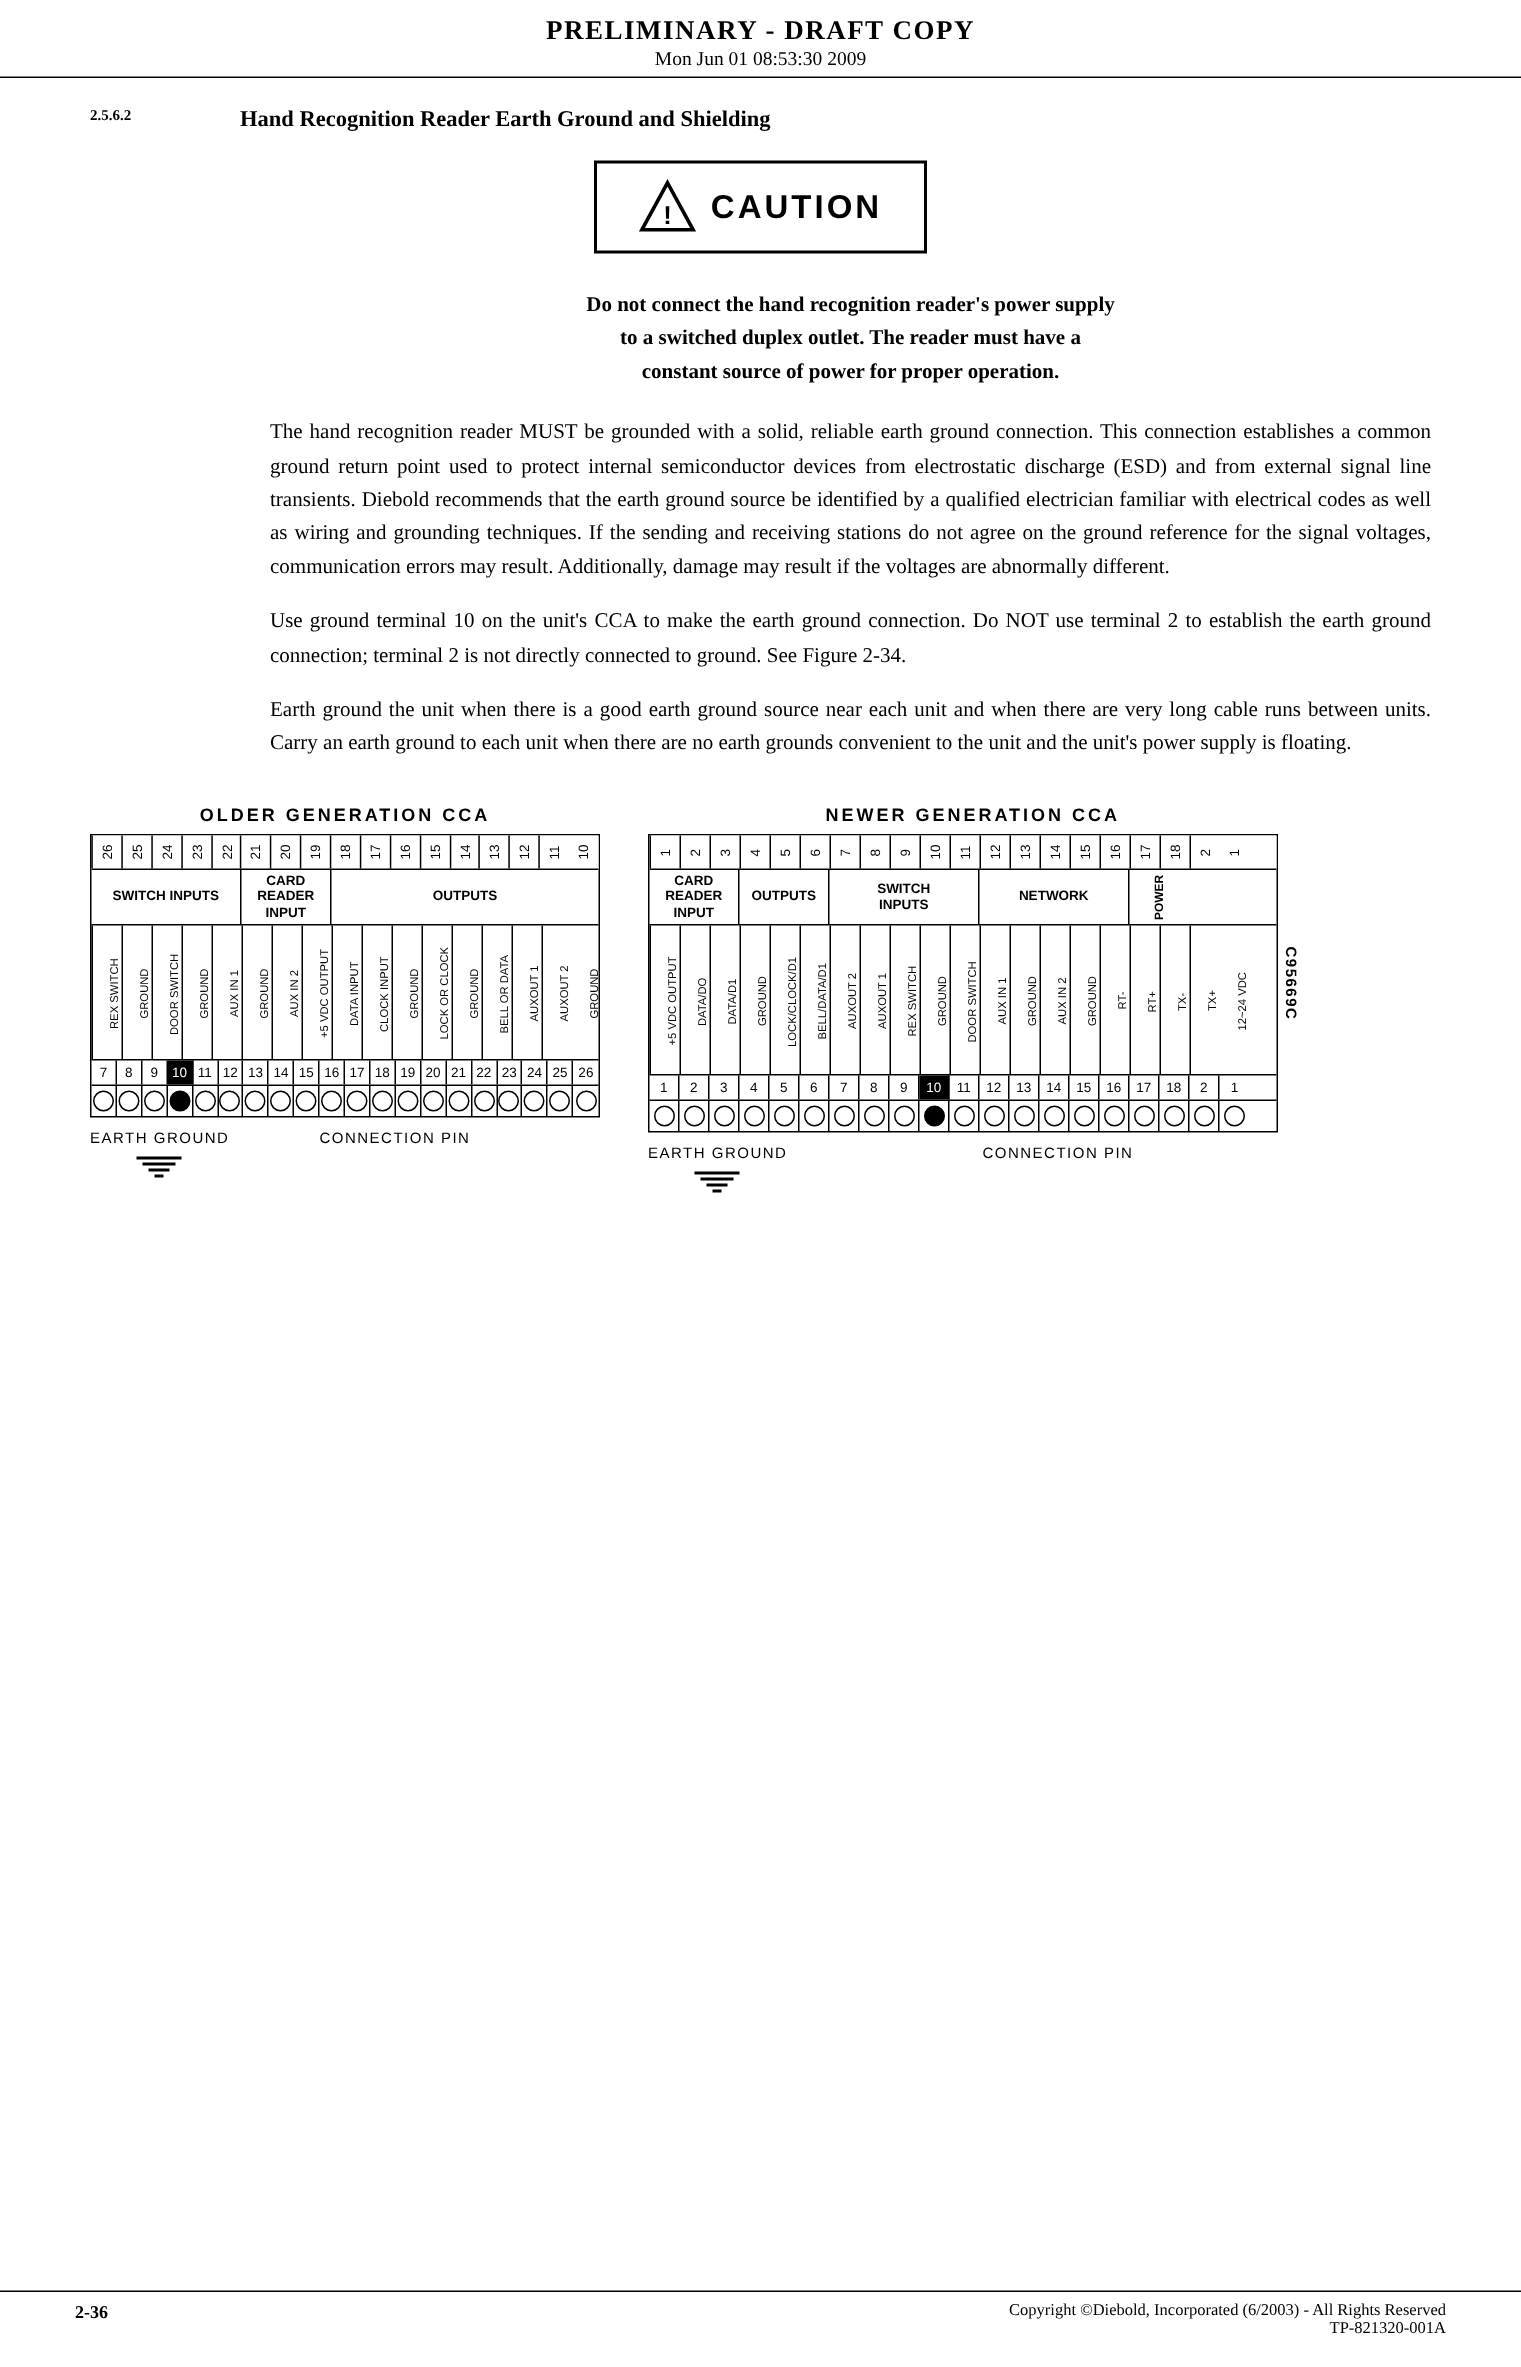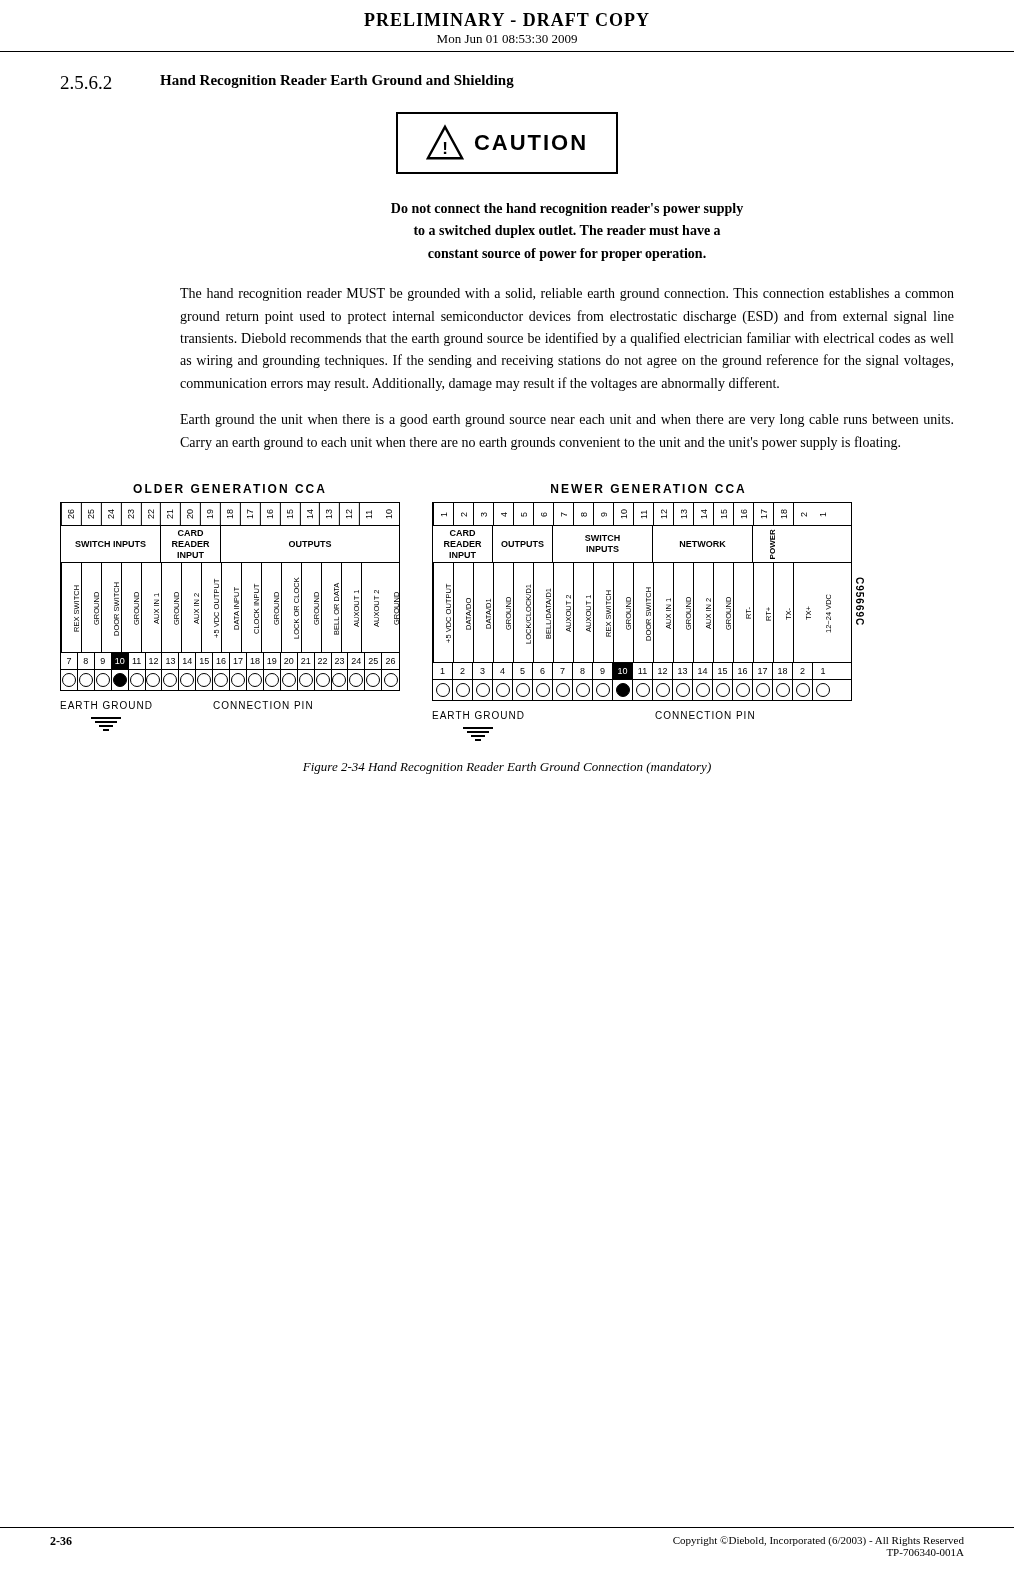--- a/index.html
+++ b/index.html
@@ -27,22 +27,22 @@
     }
     .content {
       padding: 20px 60px 20px 60px;
     }
     .section-heading {
       display: flex;
       align-items: flex-start;
       margin-bottom: 18px;
     }
     .section-number {
-      font-weight: normal;
-      font-size: 19px;
+      font-weight: bold;
+      font-size: 10px;
       min-width: 100px;
     }
     .section-title {
       font-weight: bold;
       font-size: 15px;
     }
     .caution-box {
       display: flex;
       justify-content: center;
       margin: 18px 0 24px 0;
@@ -298,20 +298,21 @@
 
   <div class="caution-warning">
     <span>Do not connect the hand recognition reader's power supply</span><br>
     <span>to a switched duplex outlet.  The reader must have a</span><br>
     <span>constant source of power for proper operation.</span>
   </div>
 
   <div class="body-text">The hand recognition reader MUST be grounded with a solid, reliable earth ground connection.  This connection establishes a common ground return point used to protect internal semiconductor devices from electrostatic discharge (ESD) and from external signal line transients.  Diebold recommends that the earth ground source be identified by a qualified electrician familiar with electrical codes as well as wiring and grounding techniques.  If the sending and receiving stations do not agree on the ground reference for the signal voltages, communication errors may result.  Additionally, damage may result if the voltages are abnormally different.</div>
 
 
+  <div class="body-text">Use ground terminal 10 on the unit's CCA to make the earth ground connection. Do NOT use terminal 2 to establish the earth ground connection; terminal 2 is not directly connected to ground.  See Figure 2-34.</div>
   <div class="body-text">Earth ground the unit when there is a good earth ground source near each unit and when there are very long cable runs between units. Carry an earth ground to each unit when there are no earth grounds convenient to the unit and the unit's power supply is floating.</div>
 
   <div class="figure-area">
     <div class="cca-diagrams">
 
       <div class="cca-block">
         <div class="cca-label">OLDER  GENERATION  CCA</div>
         <div class="cca-table-wrap older-cca">
 
           <div class="top-nums">
@@ -623,24 +624,23 @@
             </div>
           </div>
           <div>
             <span class="earth-label">CONNECTION  PIN</span>
           </div>
         </div>
       </div>
 
     </div>
 
-    <div class="figure-caption">Figure  2-34    Hand Recognition Reader Earth Ground Connection (mandatory)</div>
   </div>
 
 </div>
 
 <div class="footer">
   <div class="footer-left">2-36</div>
   <div class="footer-right">
     <div>Copyright ©Diebold, Incorporated (6/2003) - All Rights Reserved</div>
-    <div>TP-706340-001A</div>
+    <div>TP-821320-001A</div>
   </div>
 </div>
 
 </body></html>

